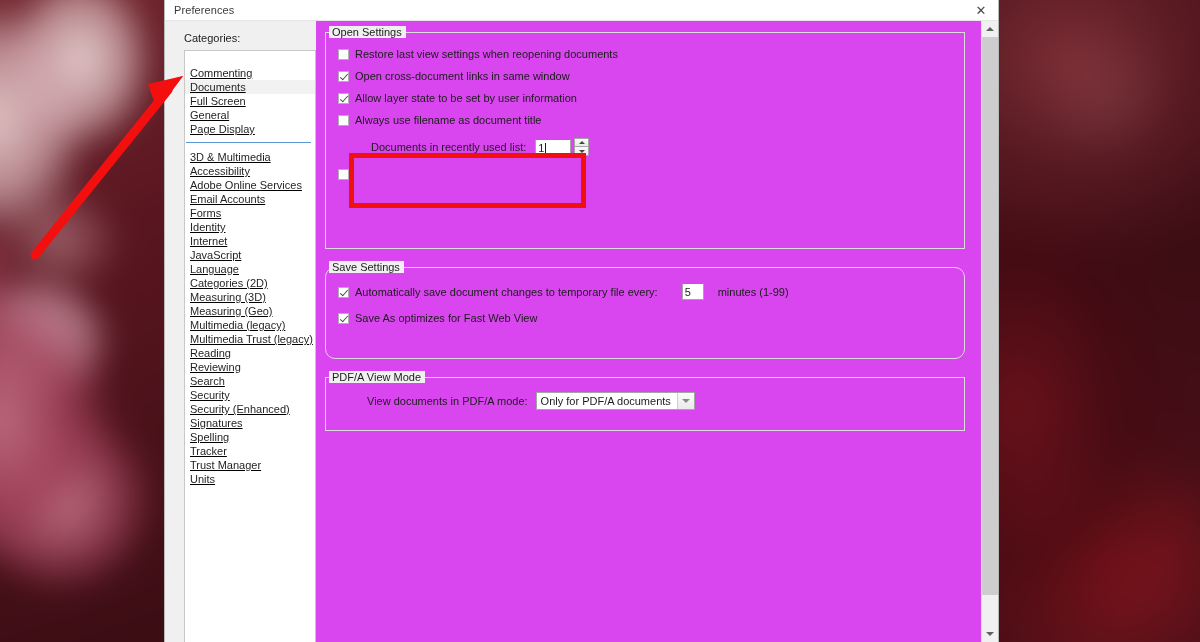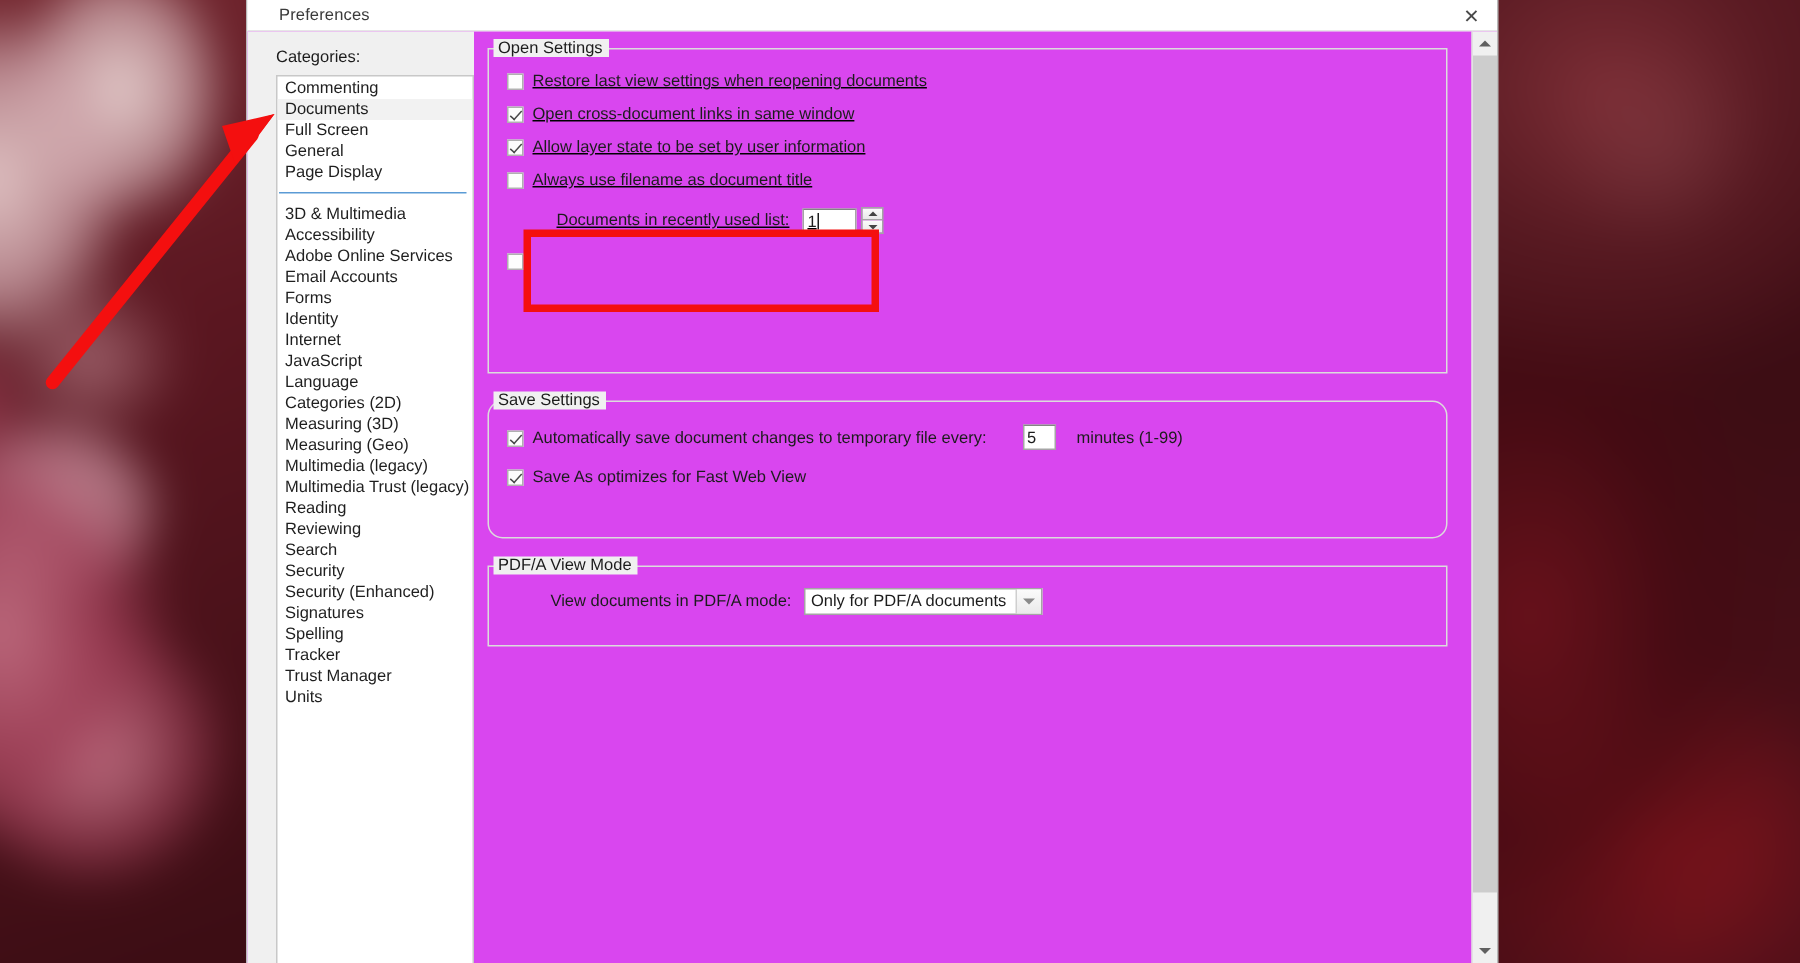--- a/index.html
+++ b/index.html
@@ -57,21 +57,21 @@
     height: 20px;
     background: #ffffff;
     display: flex;
     align-items: center;
     flex: 0 0 auto;
     border-bottom: 1px solid #e6e6e6;
   }
   #title-text {
     font-size: 11px;
     color: #3b3b3b;
-    padding-left: 21px;
+    padding-left: 9px;
     letter-spacing: 0.1px;
   }
   #title-spacer { flex: 1 1 auto; }
   #close-btn {
     width: 34px;
     height: 20px;
     display: flex;
     align-items: center;
     justify-content: center;
     color: #4a4a4a;
@@ -106,22 +106,23 @@
     font-size: 11px;
     color: #1c1c1c;
     margin-bottom: 6px;
   }
   #cat-list {
     flex: 1 1 auto;
     background: #ffffff;
     border: 1px solid #c8c8c8;
     border-bottom: none;
     overflow: hidden;
-    padding-top: 1px;
-    box-sizing: border-box;
+    padding-top: 15px;
+    box-sizing: border-box;
+    text-decoration: underline;
   }
   .cat-item {
     font-size: 11px;
     color: #1f1f1f;
     padding: 0 0 0 5px;
     height: 14px;
     line-height: 14px;
     white-space: nowrap;
     cursor: default;
   }
@@ -393,21 +394,21 @@
           <div class="cat-item">Signatures</div>
           <div class="cat-item">Spelling</div>
           <div class="cat-item">Tracker</div>
           <div class="cat-item">Trust Manager</div>
           <div class="cat-item">Units</div>
         </div>
       </div>
 
       <div id="settings-col">
 
-        <div class="groupbox" style="height:215px;text-decoration:underline;">
+        <div class="groupbox" style="height:215px;">
           <div class="gb-title">Open Settings</div>
           <div class="gb-inner">
 
             <div class="chk-row">
               <span class="cbox"></span>
               <span class="chk-label">Restore last view settings when reopening documents</span>
             </div>
 
             <div class="chk-row">
               <span class="cbox checked"></span>

